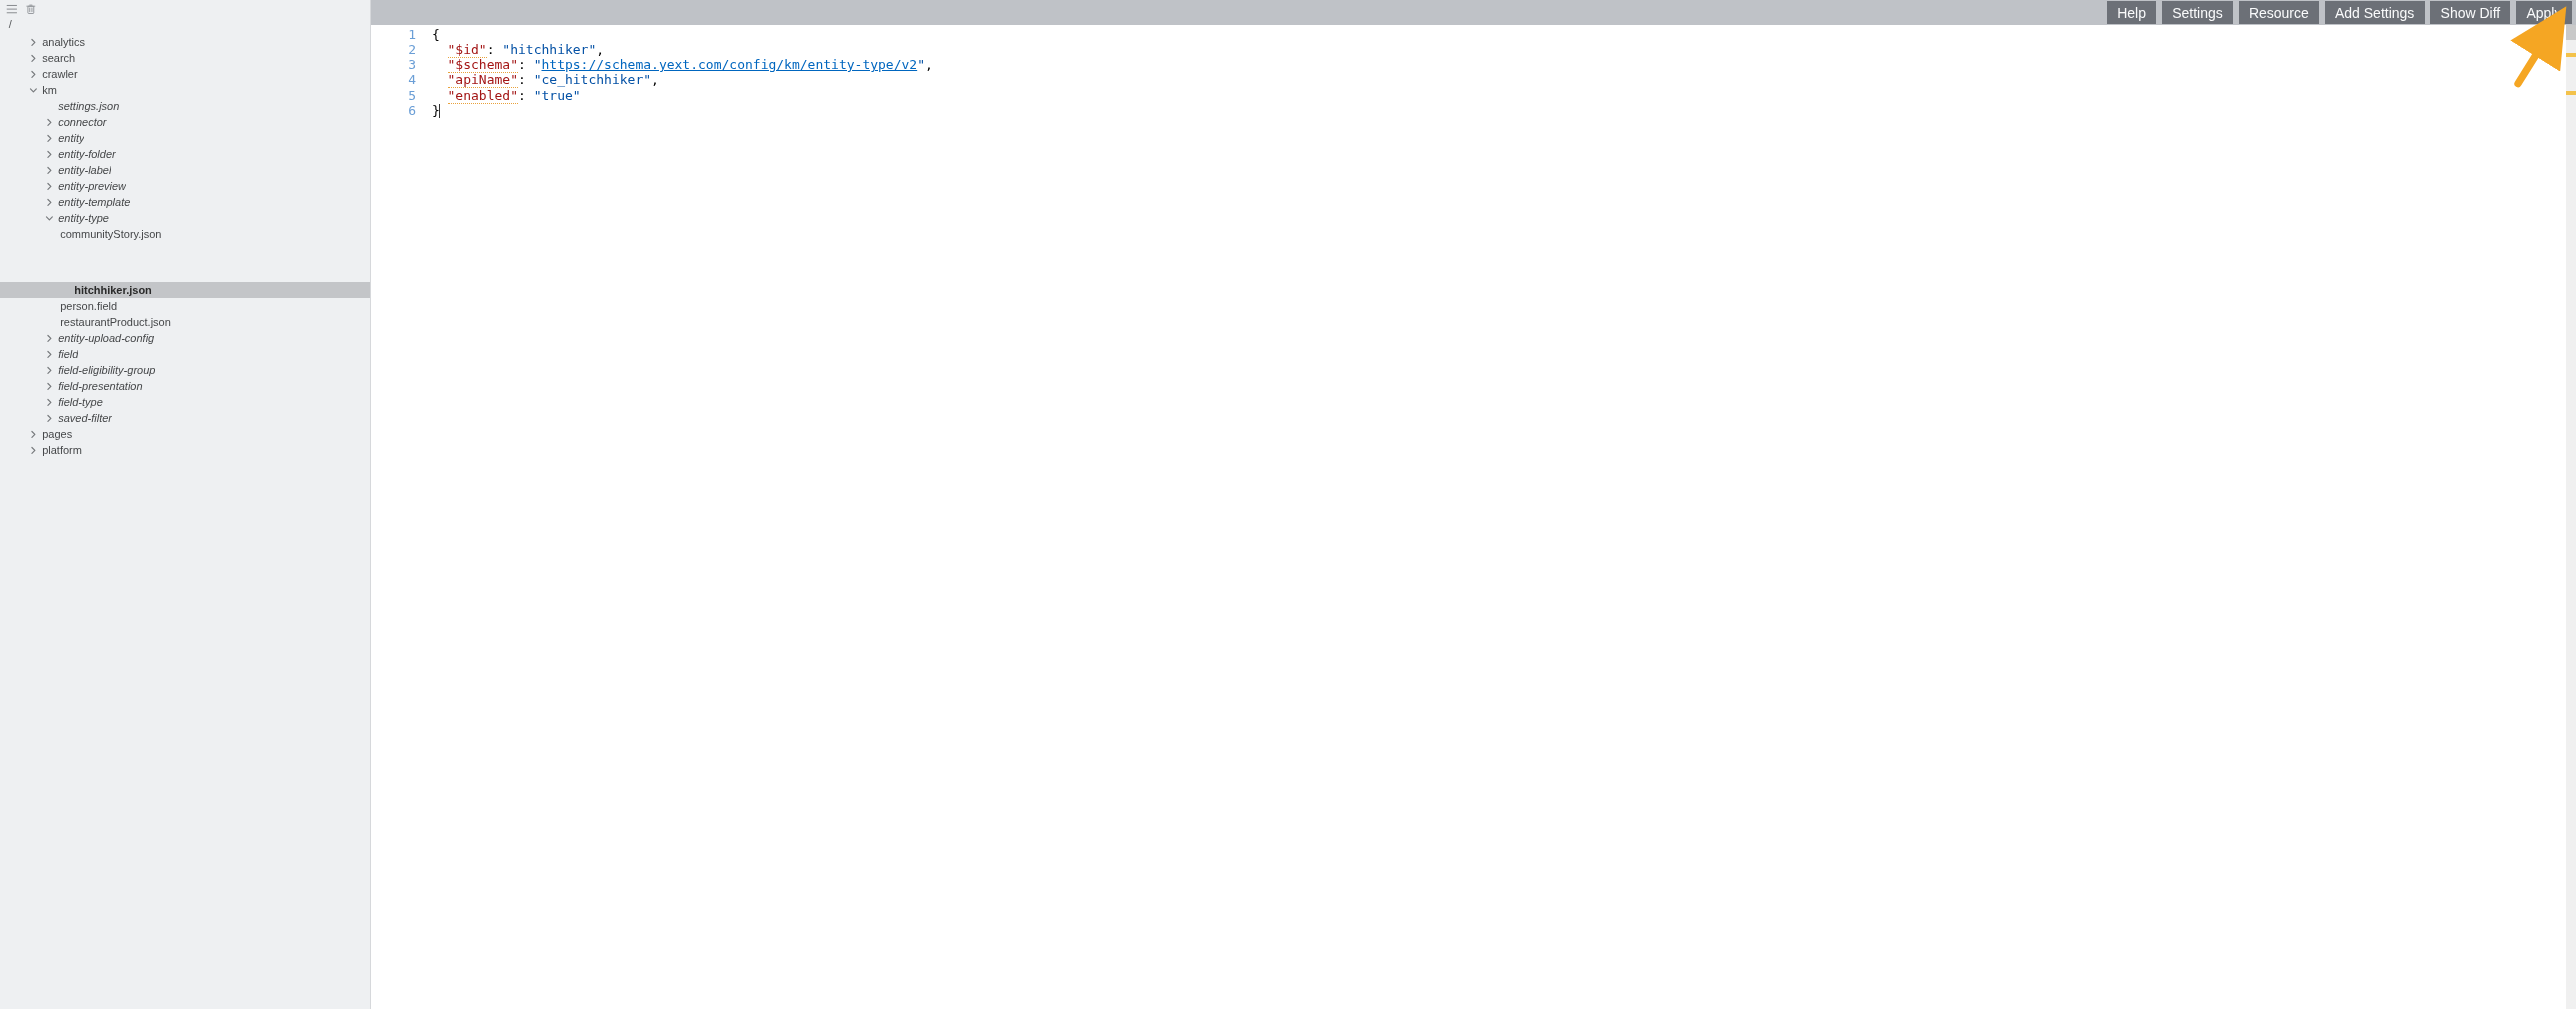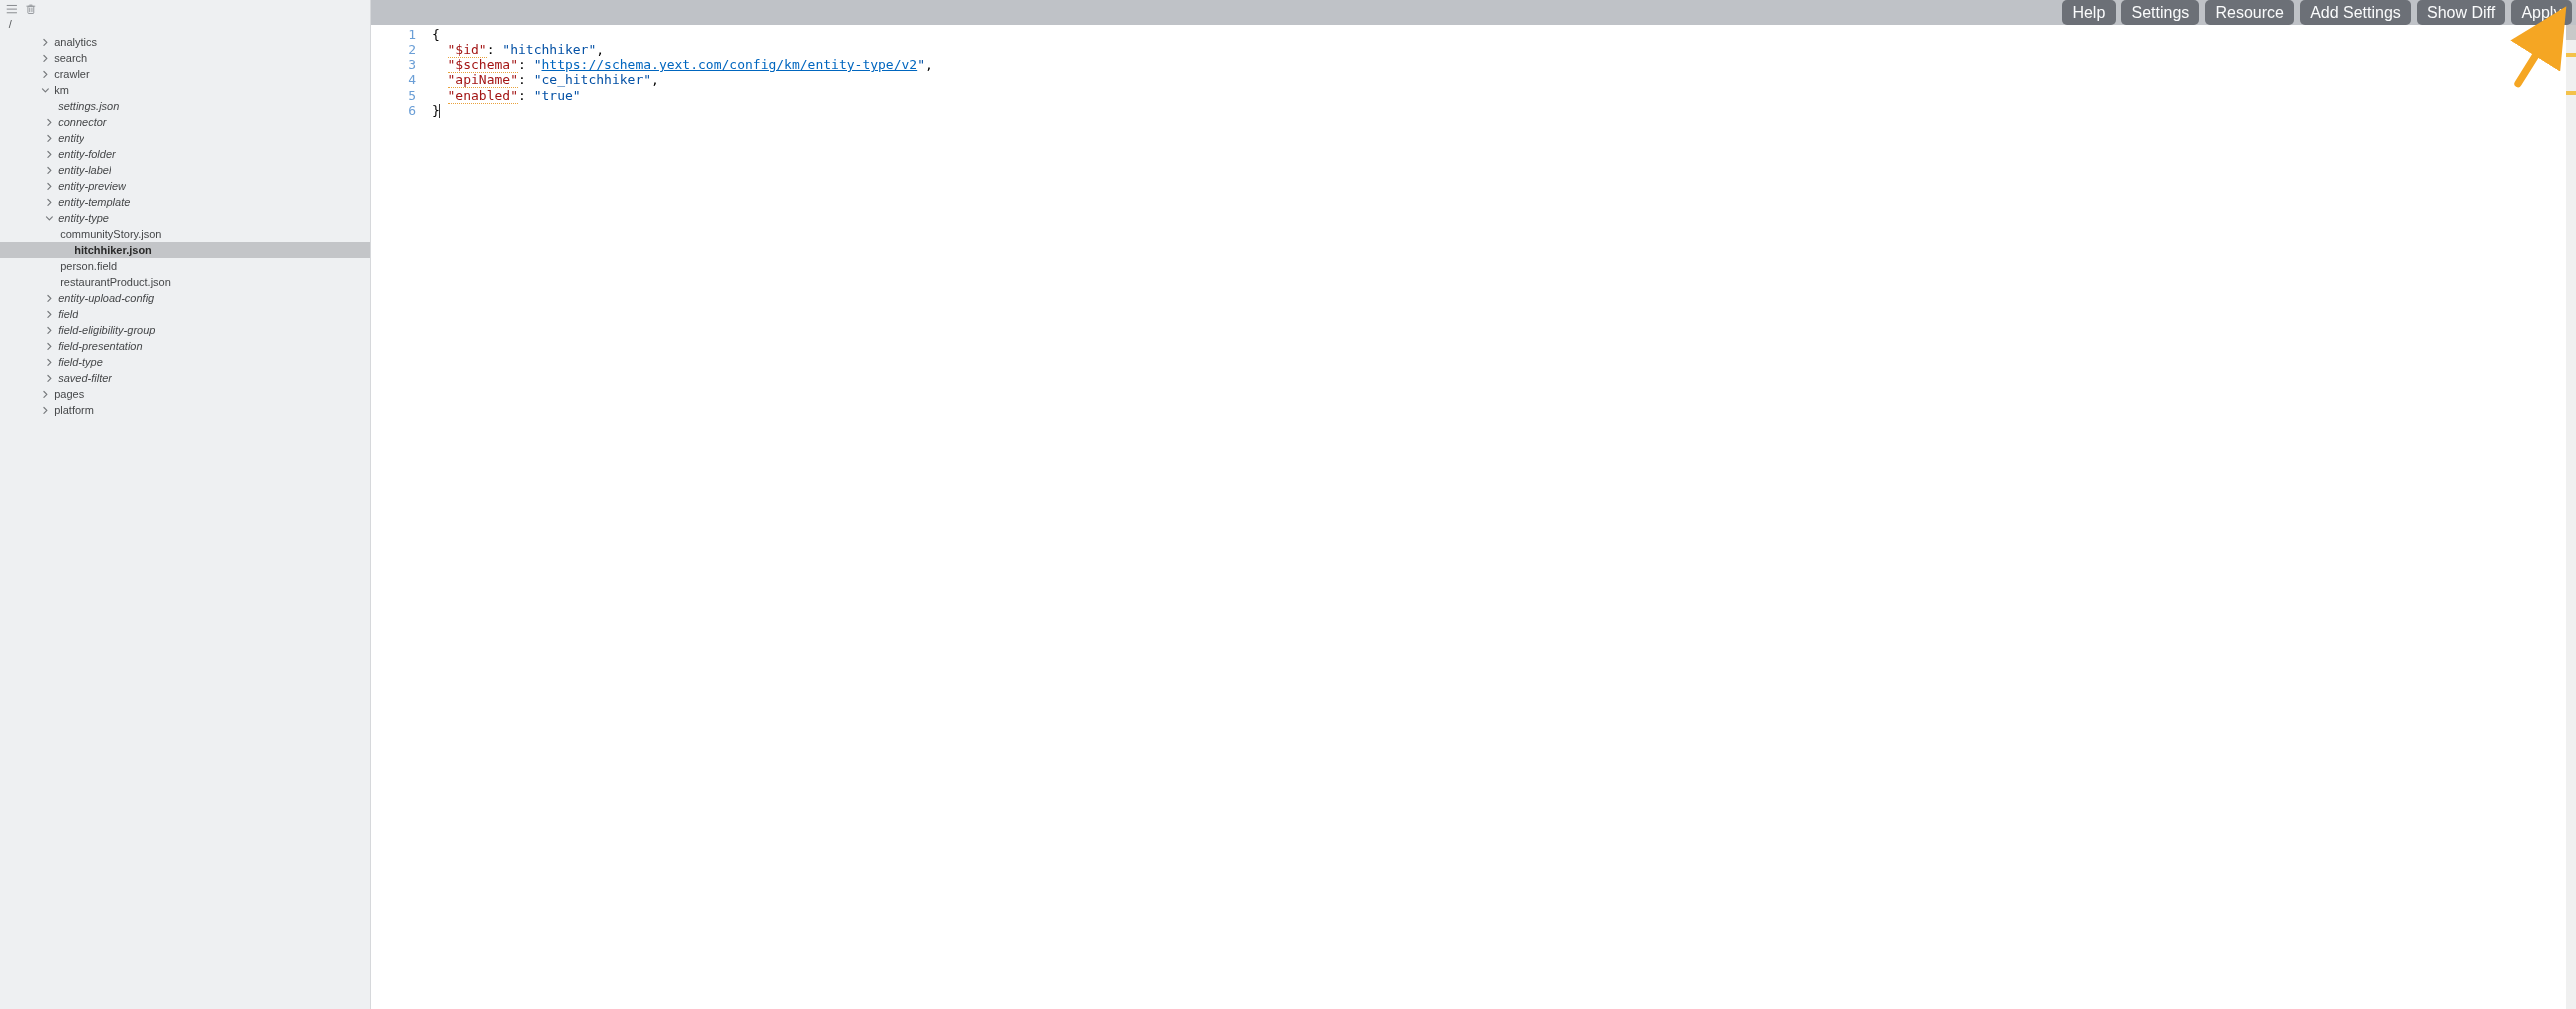--- a/index.html
+++ b/index.html
@@ -68,26 +68,26 @@
     margin-right: 4.4px;
     flex: 0 0 auto;
     display: inline-flex;
     color: #777a7d;
   }
   .twisty svg { width: 8.8px; height: 8.8px; }
   .twisty.blank { visibility: hidden; }
   .row .label { overflow: hidden; text-overflow: ellipsis; }
 
   
-  .lv0 { padding-left: 41px; }
+  .lv0 { padding-left: 29px; }
   .lv1 { padding-left: 45px; font-style: italic; }
   .lv2 { padding-left: 47px; }
 
   
-  .row.selected { margin-left: 0; padding-left: 61px; width: 100%; }
+  .row.selected { margin-left: 0; padding-left: 61px; width: 100%; margin-top: 40px; }
 
   
   .main {
     flex: 1 1 auto;
     display: flex;
     flex-direction: column;
     position: relative;
   }
   .topbar {
     background: #bfc2c7;
@@ -95,23 +95,23 @@
     display: flex;
     justify-content: flex-end;
     align-items: center;
     padding-right: 4.4px;
     gap: 5.8px;
   }
   .btn {
     background: #6c7077;
     color: #fafbfc;
     border: none;
-    border-radius: 5px;
+    border-radius: 0;
     padding: 3.6px 10.2px;
-    font-size: 16px;
+    font-size: 14px;
     cursor: pointer;
   }
 
   
   .arrow-overlay {
     position: absolute;
     top: 2.9px;
     right: 2.9px;
     width: 88px; height: 88px;
     pointer-events: none;

